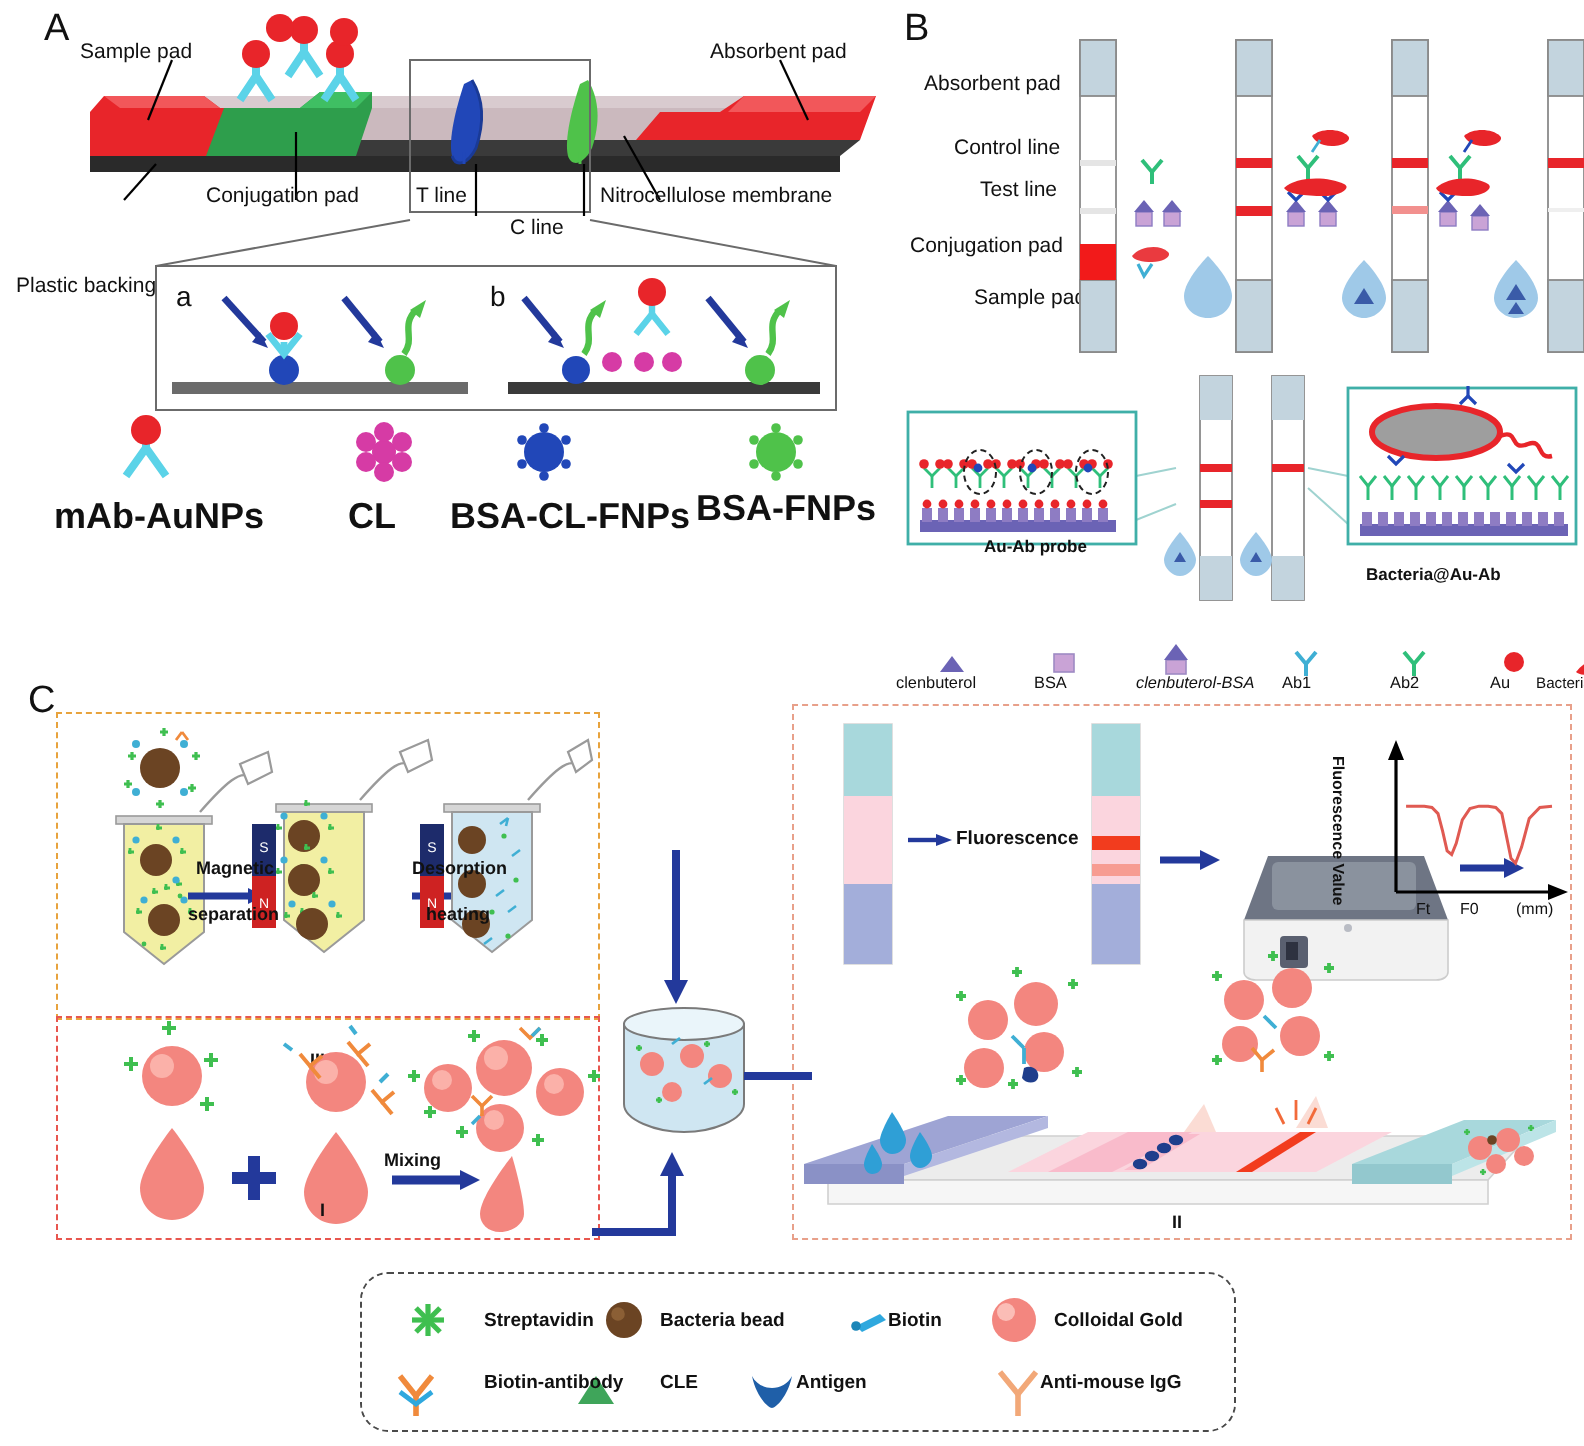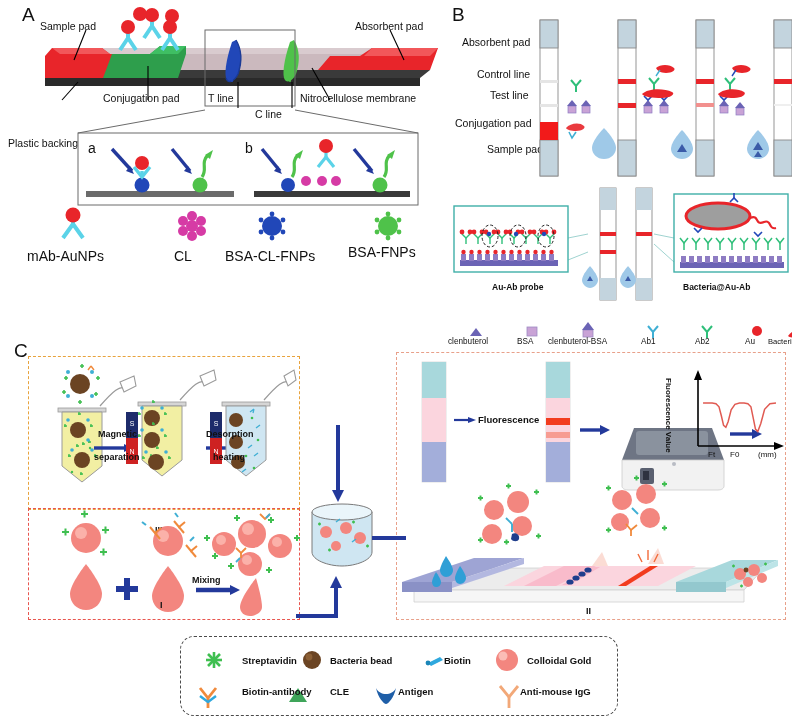--- a/index.html
+++ b/index.html
@@ -3,21 +3,21 @@
 <meta charset="utf-8">
 <style>
   html,body{margin:0;padding:0;background:#fff;}
   body{width:792px;height:723px;position:relative;overflow:hidden;
        font-family:"Liberation Sans", sans-serif;color:#111;}
   .fig{position:absolute;inset:0;}
   .abs{position:absolute;}
   .lbl{position:absolute;font-size:10.5px;line-height:1.15;white-space:nowrap;text-align:right;}
   .panel-letter{position:absolute;font-size:19px;font-weight:400;font-family:"Liberation Sans",sans-serif;}
   .legname{position:absolute;font-size:8.2px;white-space:nowrap;}
-  .bigname{position:absolute;font-size:14px;font-weight:normal;white-space:nowrap;}
+  .bigname{position:absolute;font-size:18px;font-weight:bold;white-space:nowrap;}
   .tinyb{position:absolute;font-size:8.5px;font-weight:bold;white-space:nowrap;}
   svg{display:block;overflow:visible;}
   .dash-orange{position:absolute;border:1.6px dashed #E8A33D;}
   .dash-red{position:absolute;border:1.6px dashed #E8564F;}
   .dash-pinky{position:absolute;border:1.6px dashed #E8A08A;}
   .legendbox{position:absolute;border:1.5px dashed #4a4a4a;border-radius:14px;}
 </style>
 </head>
 <body>
 
@@ -443,21 +443,21 @@
           <rect x="297" y="68" width="5" height="7"></rect>
         <rect x="305" y="68" width="5" height="7"></rect>
           <rect x="313" y="68" width="5" height="7"></rect>
         <rect x="321" y="68" width="5" height="7"></rect>
           <rect x="329" y="68" width="5" height="7"></rect>
         <rect x="337" y="68" width="5" height="7"></rect>
       </g>
     </g>
   </svg>
 
-  <div class="tinyb" style="left:492px;top:282px;">Au-Ab probe</div>
+  <div class="tinyb" style="left:492px;top:268px;">Au-Ab probe</div>
   <div class="tinyb" style="left:683px;top:282px;">Bacteria@Au-Ab</div>
 
   <svg class="abs" style="left:440px;top:314px;" width="352" height="20">
     <polygon points="36,14 42,22 30,22" fill="#6B63B5"></polygon>
     <rect x="87" y="13" width="10" height="9" fill="#C9A3D6" stroke="#9E8AC4" stroke-width="0.8"></rect>
     <g>
         <rect x="143" y="16" width="10" height="7" fill="#C9A3D6" stroke="#9E8AC4" stroke-width="0.8"></rect>
         <polygon points="148,8 154,16 142,16" fill="#6B63B5"></polygon>
       </g>
     <g stroke="#3FAFD4" stroke-width="2" fill="none">
@@ -466,21 +466,21 @@
       </g>
     <g stroke="#2FBF7A" stroke-width="2" fill="none">
         <path d="M262,12 L267,18 L272,12"></path>
         <line x1="267" y1="18" x2="267" y2="24"></line>
       </g>
     <circle cx="317" cy="17" r="5" fill="#E8252A"></circle>
     <path d="M348,22 C354,14 366,12 372,14 C374,15 370,20 364,22 C357,24 350,24 348,22 Z" fill="#E8252A"></path>
   </svg>
   <div class="legname" style="left:448px;top:337px;">clenbuterol</div>
   <div class="legname" style="left:517px;top:337px;">BSA</div>
-  <div class="legname" style="left:548px;top:337px;">clenbuterol-BSA</div>
+  <div class="legname" style="left:568px;top:337px;font-style:italic;">clenbuterol-BSA</div>
   <div class="legname" style="left:641px;top:337px;">Ab1</div>
   <div class="legname" style="left:695px;top:337px;">Ab2</div>
   <div class="legname" style="left:745px;top:337px;">Au</div>
   <div class="legname" style="left:768px;top:337px;font-size:7.6px;">Bacteria@Au</div>
 
   <div class="panel-letter" style="left:14px;top:340px;">C</div>
 
   <div class="dash-orange" style="left:28px;top:356px;width:270px;height:152px;"></div>
 
   <div class="dash-red" style="left:28px;top:508px;width:270px;height:110px;"></div>

